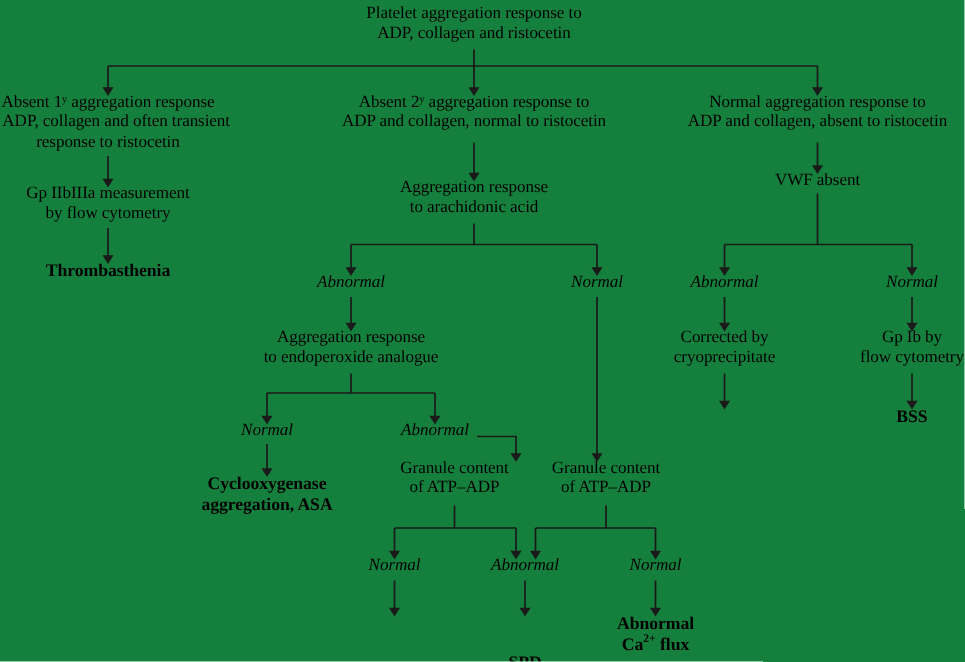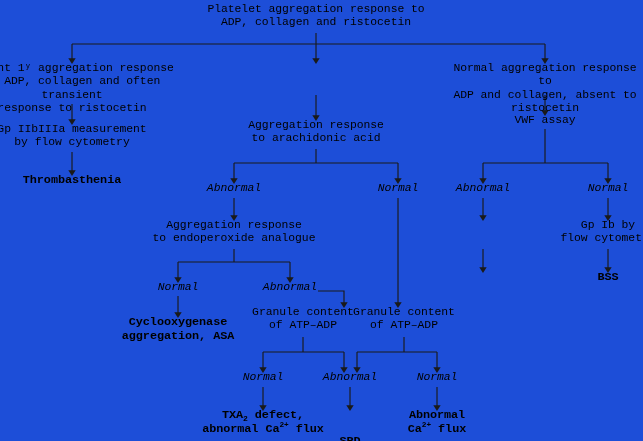--- a/index.html
+++ b/index.html
@@ -5,22 +5,22 @@
 <style>
   html, body {
     margin: 0;
     padding: 0;
     background: #ffffff;
   }
   #chart {
     position: relative;
     width: 643px;
     height: 441px;
-    background: #1d4ed8;
-    font-family: Liberation Mono, monospace;
+    background: #15803d;
+    font-family: Liberation Serif, serif;
     color: #000000;
     overflow: hidden;
   }
   #wires {
     position: absolute;
     left: 0;
     top: 0;
     width: 643px;
     height: 441px;
     pointer-events: none;
@@ -130,20 +130,22 @@
     </g>
   </svg>
 
   <div class="node plain" style="left:316px; top:3px; width:300px;">Platelet aggregation response to
 ADP, collagen and ristocetin</div>
 
   <div class="node plain" style="left:72px; top:62px; width:215px;"><span>Absent 1ʸ aggregation response
 to ADP, collagen and often transient
 response to ristocetin</span></div>
 
+  <div class="node plain" style="left:316px; top:62px; width:240px;"><span>Absent 2ʸ aggregation response to
+ADP and collagen, normal to ristocetin</span></div>
 
   <div class="node plain" style="left:545px; top:62px; width:200px;"><span>Normal aggregation response to
 ADP and collagen, absent to ristocetin</span></div>
 
   <div class="node plain" style="left:72px; top:123px; width:180px;">Gp IIbIIIa measurement
 by flow cytometry</div>
   <div class="node bold" style="left:72px; top:174px; width:180px;">Thrombasthenia</div>
 
   <div class="node plain" style="left:316px; top:119px; width:200px;">Aggregation response
 to arachidonic acid</div>
@@ -162,27 +164,28 @@
 
   <div class="node plain" style="left:303px; top:306px; width:120px;">Granule content
 of ATP–ADP</div>
   <div class="node plain" style="left:404px; top:306px; width:120px;">Granule content
 of ATP–ADP</div>
 
   <div class="node ital" style="left:263px; top:371px; width:100px;">Normal</div>
   <div class="node ital" style="left:350px; top:371px; width:100px;">Abnormal</div>
   <div class="node ital" style="left:437px; top:371px; width:100px;">Normal</div>
 
-  <div class="node bold" style="left:263px; top:409px; width:180px;">TXA<span class="sub">2</span> defect,<br>abnormal Ca<span class="sup">2+</span> flux</div>
   <div class="node bold" style="left:350px; top:409px; width:70px;margin-top:26px;">SPD</div>
   <div class="node bold" style="left:437px; top:409px; width:110px;">Abnormal<br>Ca<span class="sup">2+</span> flux</div>
 
-  <div class="node plain" style="left:545px; top:114px; width:140px;">VWF assay</div>
+  <div class="node plain" style="left:545px; top:114px; width:140px;">VWF absent</div>
 
   <div class="node ital" style="left:483px; top:182px; width:110px;">Abnormal</div>
   <div class="node ital" style="left:608px; top:182px; width:100px;">Normal</div>
 
+  <div class="node plain" style="left:483px; top:219px; width:140px;">Corrected by
+cryoprecipitate</div>
   <div class="node plain" style="left:608px; top:219px; width:130px;">Gp Ib by
 flow cytometry</div>
 
   <div class="node bold" style="left:608px; top:271px; width:90px;">BSS</div>
 
 </div>
 
 </body></html>

